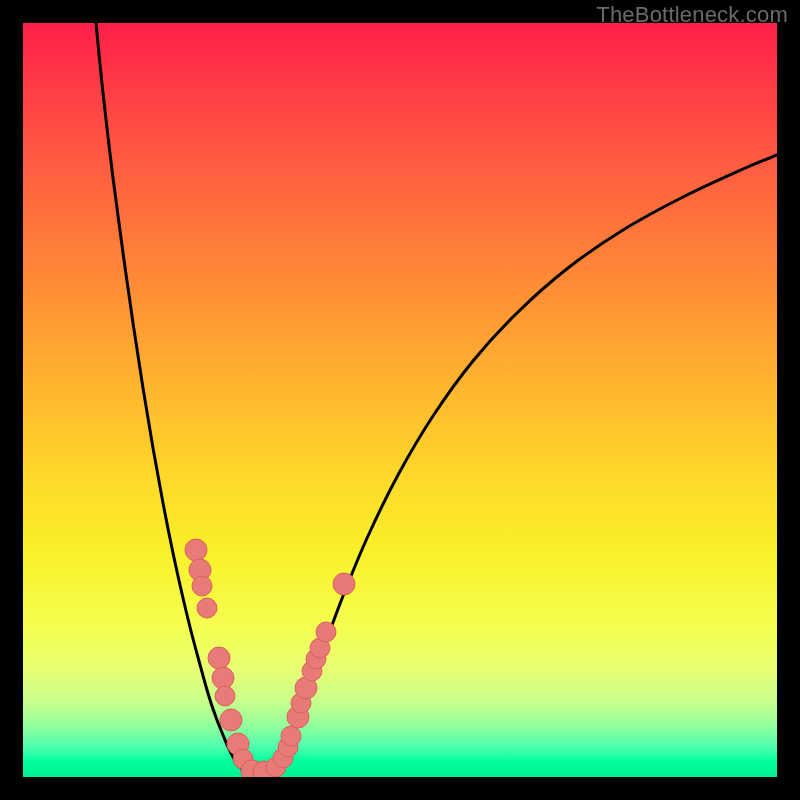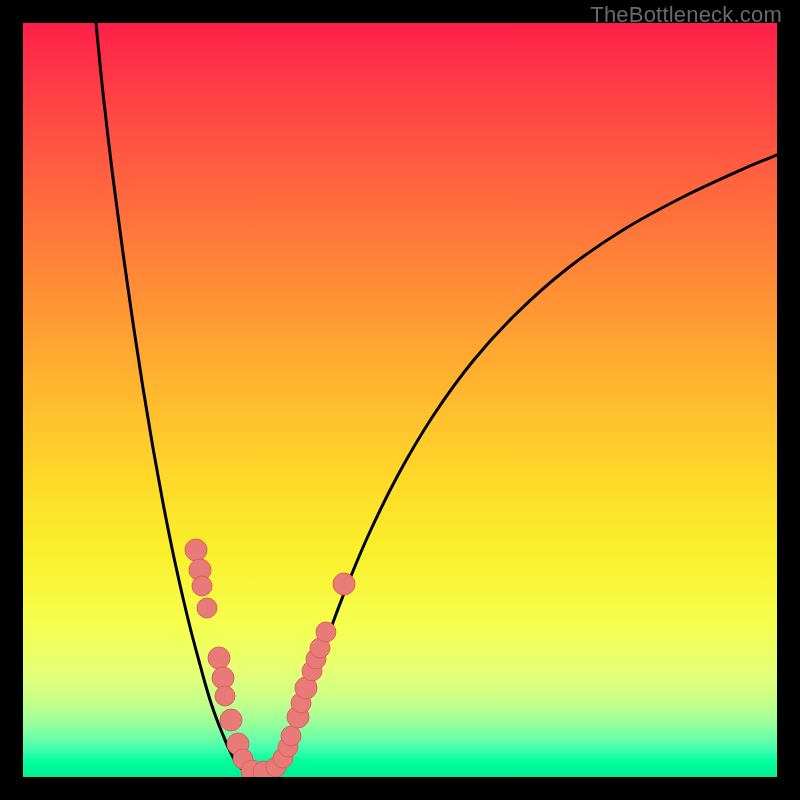--- a/index.html
+++ b/index.html
@@ -35,21 +35,21 @@
       #c7ff8a 90%,
       #97ff9b 93%,
       #4dffad 96%,
       #00ff9b 98%,
       #00f090 100%
     );
   }
   .watermark {
     position: absolute;
     top: 2px;
-    right: 18px;
+    right: 12px;
     color: #6a6a6a;
     font-size: 22px;
     letter-spacing: 0.2px;
     user-select: none;
   }
   svg {
     position: absolute;
     left: 0;
     top: 0;
   }

